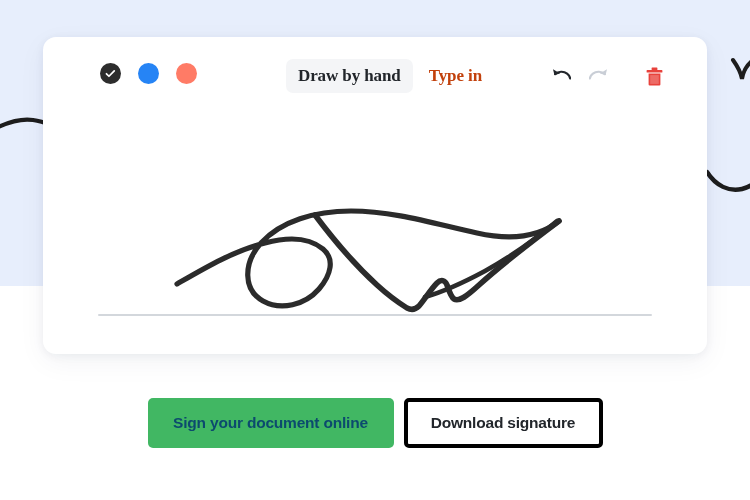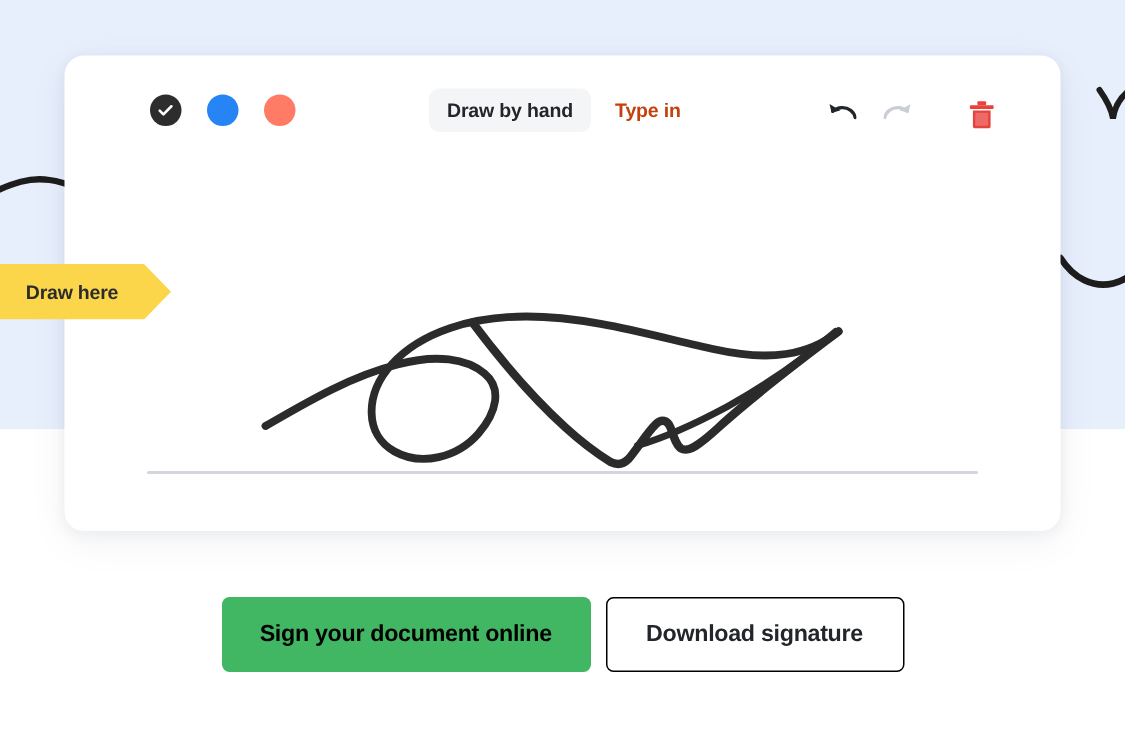--- a/index.html
+++ b/index.html
@@ -81,27 +81,28 @@
   }
   .tabs {
     position: absolute;
     left: 243px;
     top: 22px;
     display: flex;
     align-items: center;
     gap: 4px;
   }
   .tab {
-    font-size: 13px;
+    font-size: 17px;
     font-weight: bold;
     letter-spacing: -0.1px;
     padding: 7px 12px;
     border-radius: 7px;
     cursor: pointer;
     white-space: nowrap;
+    font-family: Liberation Serif, serif;
   }
   .tab.active {
     background: #f4f5f7;
     color: #22262b;
   }
   .tab.inactive {
     background: transparent;
     color: #c2410c;
   }
   .actions {
@@ -195,28 +196,28 @@
     display: flex;
     align-items: center;
     justify-content: center;
     cursor: pointer;
     box-sizing: border-box;
     white-space: nowrap;
   }
   .btn-primary {
     width: 246px;
     background: #41b763;
-    color: #000000;
+    color: #0c4a6e;
     border: none;
   }
   .btn-secondary {
     width: 199px;
     background: #ffffff;
     color: #22262b;
-    border: 1px solid #000000;
+    border: 4px solid #000000;
   }
 </style>
 </head>
 <body>
 
 <div class="page">
 
   <div class="bg-band"></div>
 
   <svg class="deco-svg" viewBox="0 0 750 300" fill="none" xmlns="http://www.w3.org/2000/svg">
@@ -280,25 +281,19 @@
                    C 368 211, 372 211, 376 207 C 382 200, 388 190, 394 184
                    C 398 180, 402 181, 404 186 C 406 192, 408 198, 411 200
                    C 416 203, 424 197, 436 186 C 460 164, 492 140, 516 122" stroke-width="5.6"></path>
           <path d="M514 122 C 500 134, 474 154, 442 172 C 416 186, 396 194, 382 198" stroke-width="4.6"></path>
         </g>
       </svg>
       <div class="sig-line"></div>
     </div>
   </div>
 
-  <div class="draw-here">
-    <svg width="115" height="37" viewBox="0 0 115 37" fill="none" xmlns="http://www.w3.org/2000/svg">
-      <path d="M0 0 H96 L114 18.5 L96 37 H0 Z" fill="#fbd64a"></path>
-    </svg>
-    <div class="dh-label">Draw here</div>
-  </div>
 
   <div class="footer">
     <div class="btn btn-primary">Sign your document online</div>
     <div class="btn btn-secondary">Download signature</div>
   </div>
 
 </div>
 
 </body></html>

